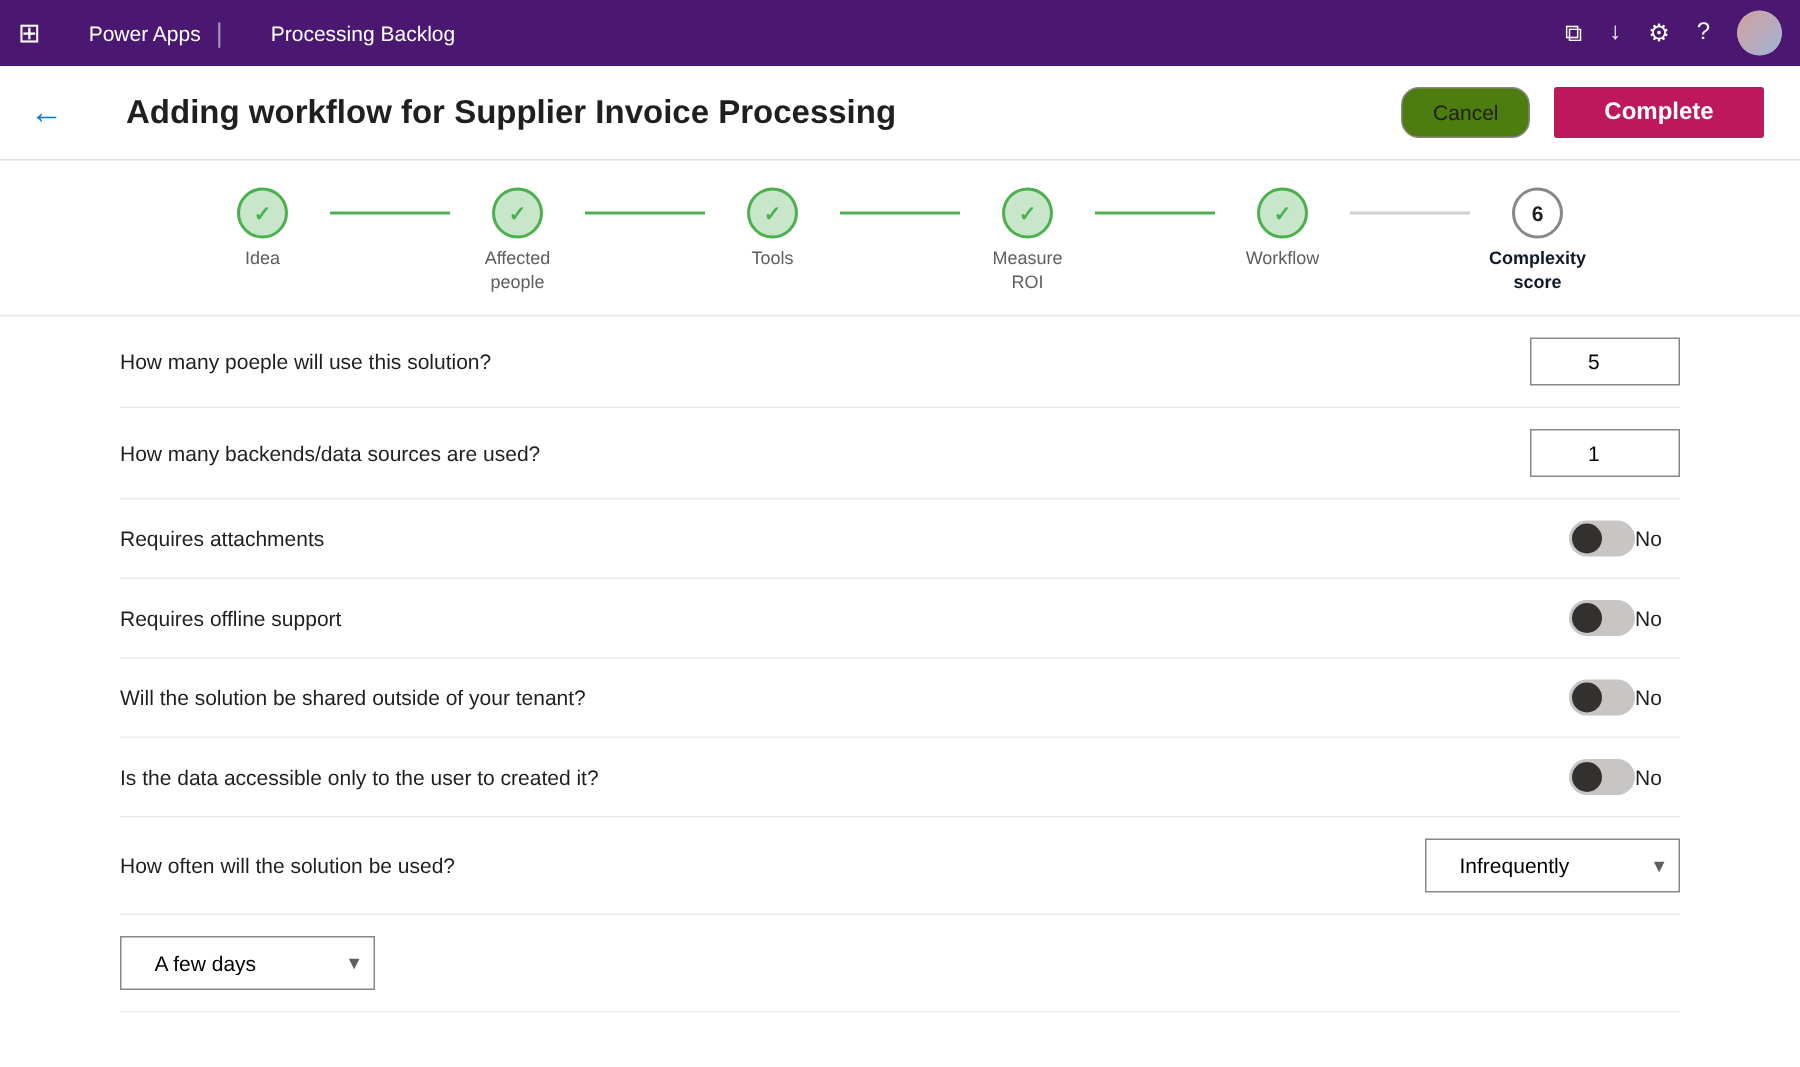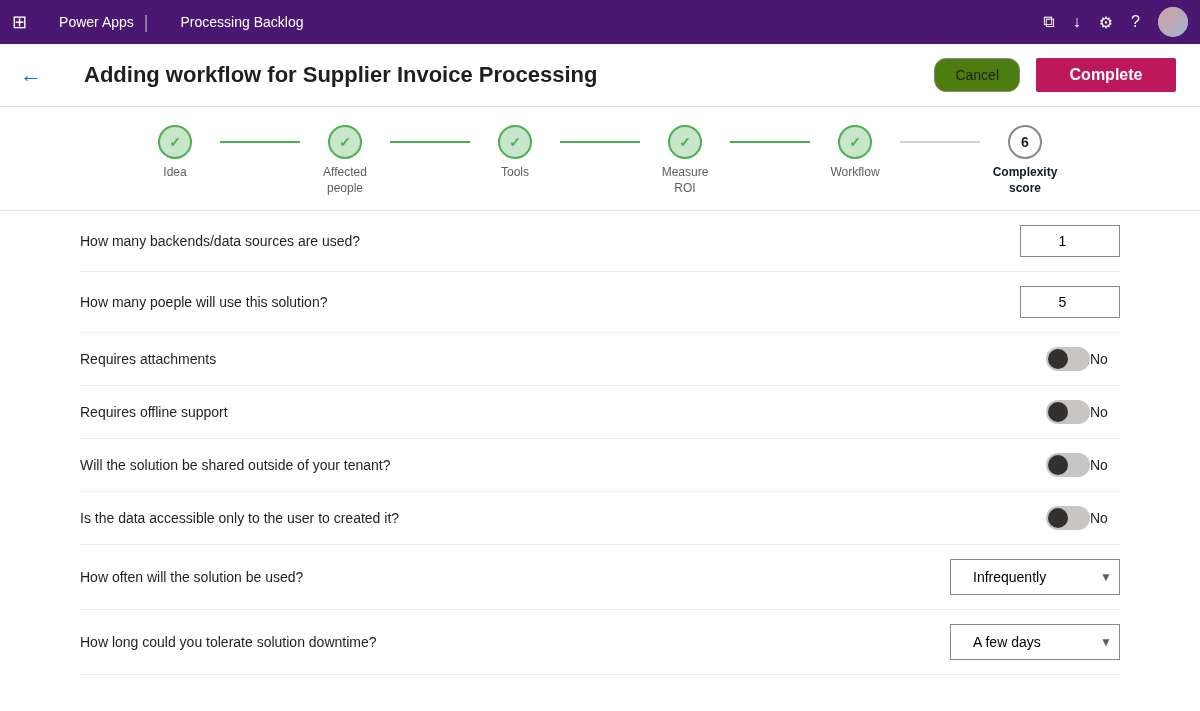--- a/index.html
+++ b/index.html
@@ -303,27 +303,27 @@
       <div class="step-circle current">
         <span>6</span>
       </div>
       <span class="step-label current">Complexity<br>score</span>
     </div>
   </div>
 
   <div class="form-area">
 
     <div class="form-row">
+      <span class="form-label">How many poeple will use this solution?</span>
+      <input type="number" class="form-input" value="5" style="">
+    </div>
+
+    <div class="form-row">
       <span class="form-label">How many backends/data sources are  used?</span>
       <input type="number" class="form-input" value="1" style="">
-    </div>
-
-    <div class="form-row">
-      <span class="form-label">How many poeple will use this solution?</span>
-      <input type="number" class="form-input" value="5" style="">
     </div>
 
 
     <div class="form-row">
       <span class="form-label">Requires attachments</span>
       <div class="toggle-wrapper">
         <div class="toggle">
           <div class="toggle-track">
             <div class="toggle-thumb"></div>
           </div>
@@ -375,21 +375,20 @@
           <option value="Infrequently" selected="">Infrequently</option>
           <option value="Occasionally">Occasionally</option>
           <option value="Frequently">Frequently</option>
           <option value="Daily">Daily</option>
         </select>
         <span class="select-chevron">▼</span>
       </div>
     </div>
 
     <div class="form-row">
-      <span class="form-label">How long could you tolerate solution downtime?</span>
       <div class="select-wrapper">
         <select>
           <option value="A few days" selected="">A few days</option>
           <option value="A few hours">A few hours</option>
           <option value="Minutes">Minutes</option>
           <option value="Seconds">Seconds</option>
         </select>
         <span class="select-chevron">▼</span>
       </div>
     </div>

